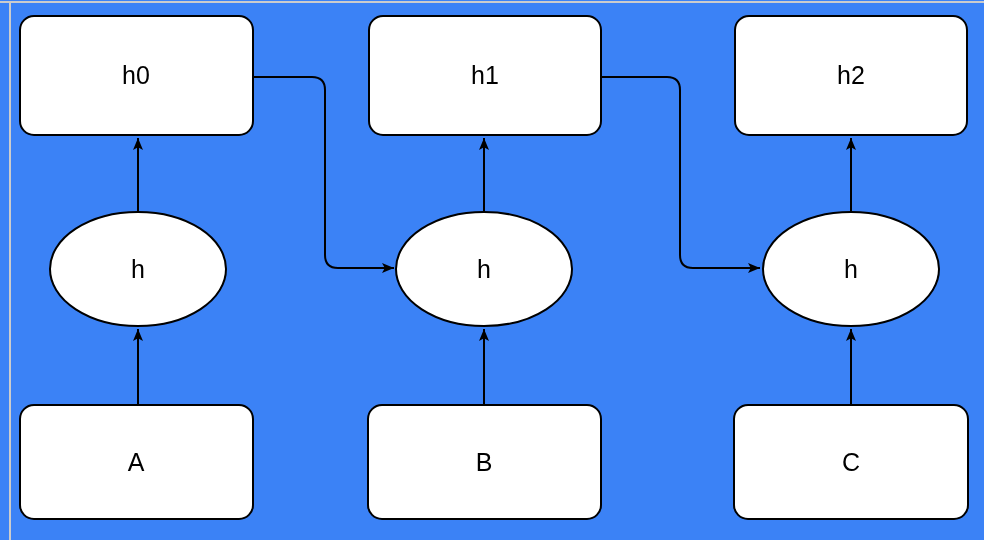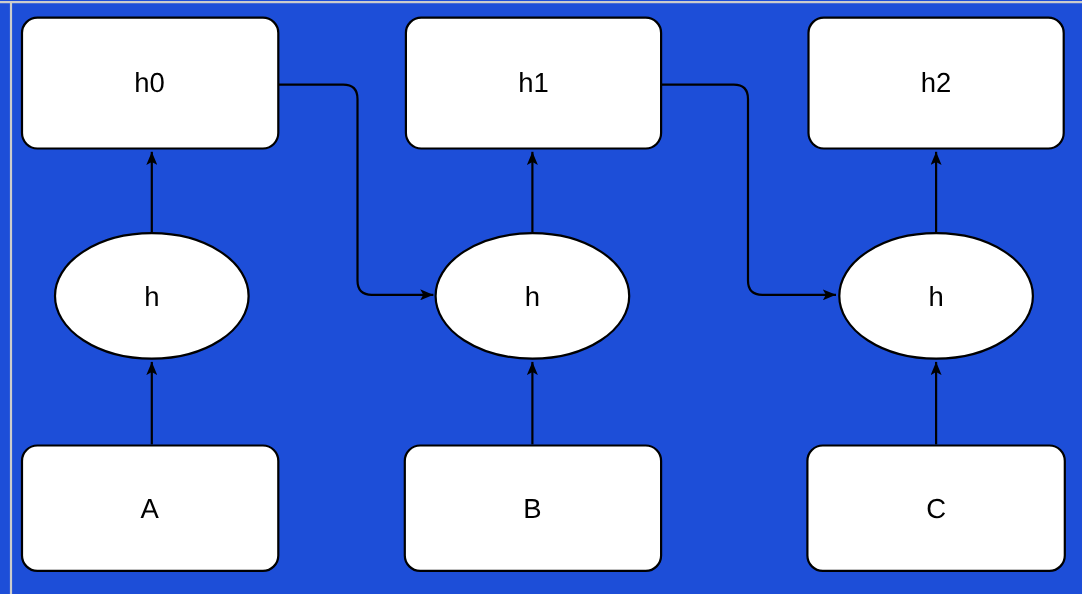--- a/index.html
+++ b/index.html
@@ -5,21 +5,21 @@
   html, body {
     margin: 0;
     padding: 0;
     background: #ffffff;
     font-family: "Liberation Sans", sans-serif;
   }
   .canvas-wrap {
     position: relative;
     width: 984px;
     height: 540px;
-    background: #1d4ed8;
+    background: #3b82f6;
     overflow: hidden;
   }
   svg.diagram-svg {
     position: absolute;
     inset: 0;
     display: block;
   }
   .node-shape {
     fill: #ffffff;
     stroke: #000000;

